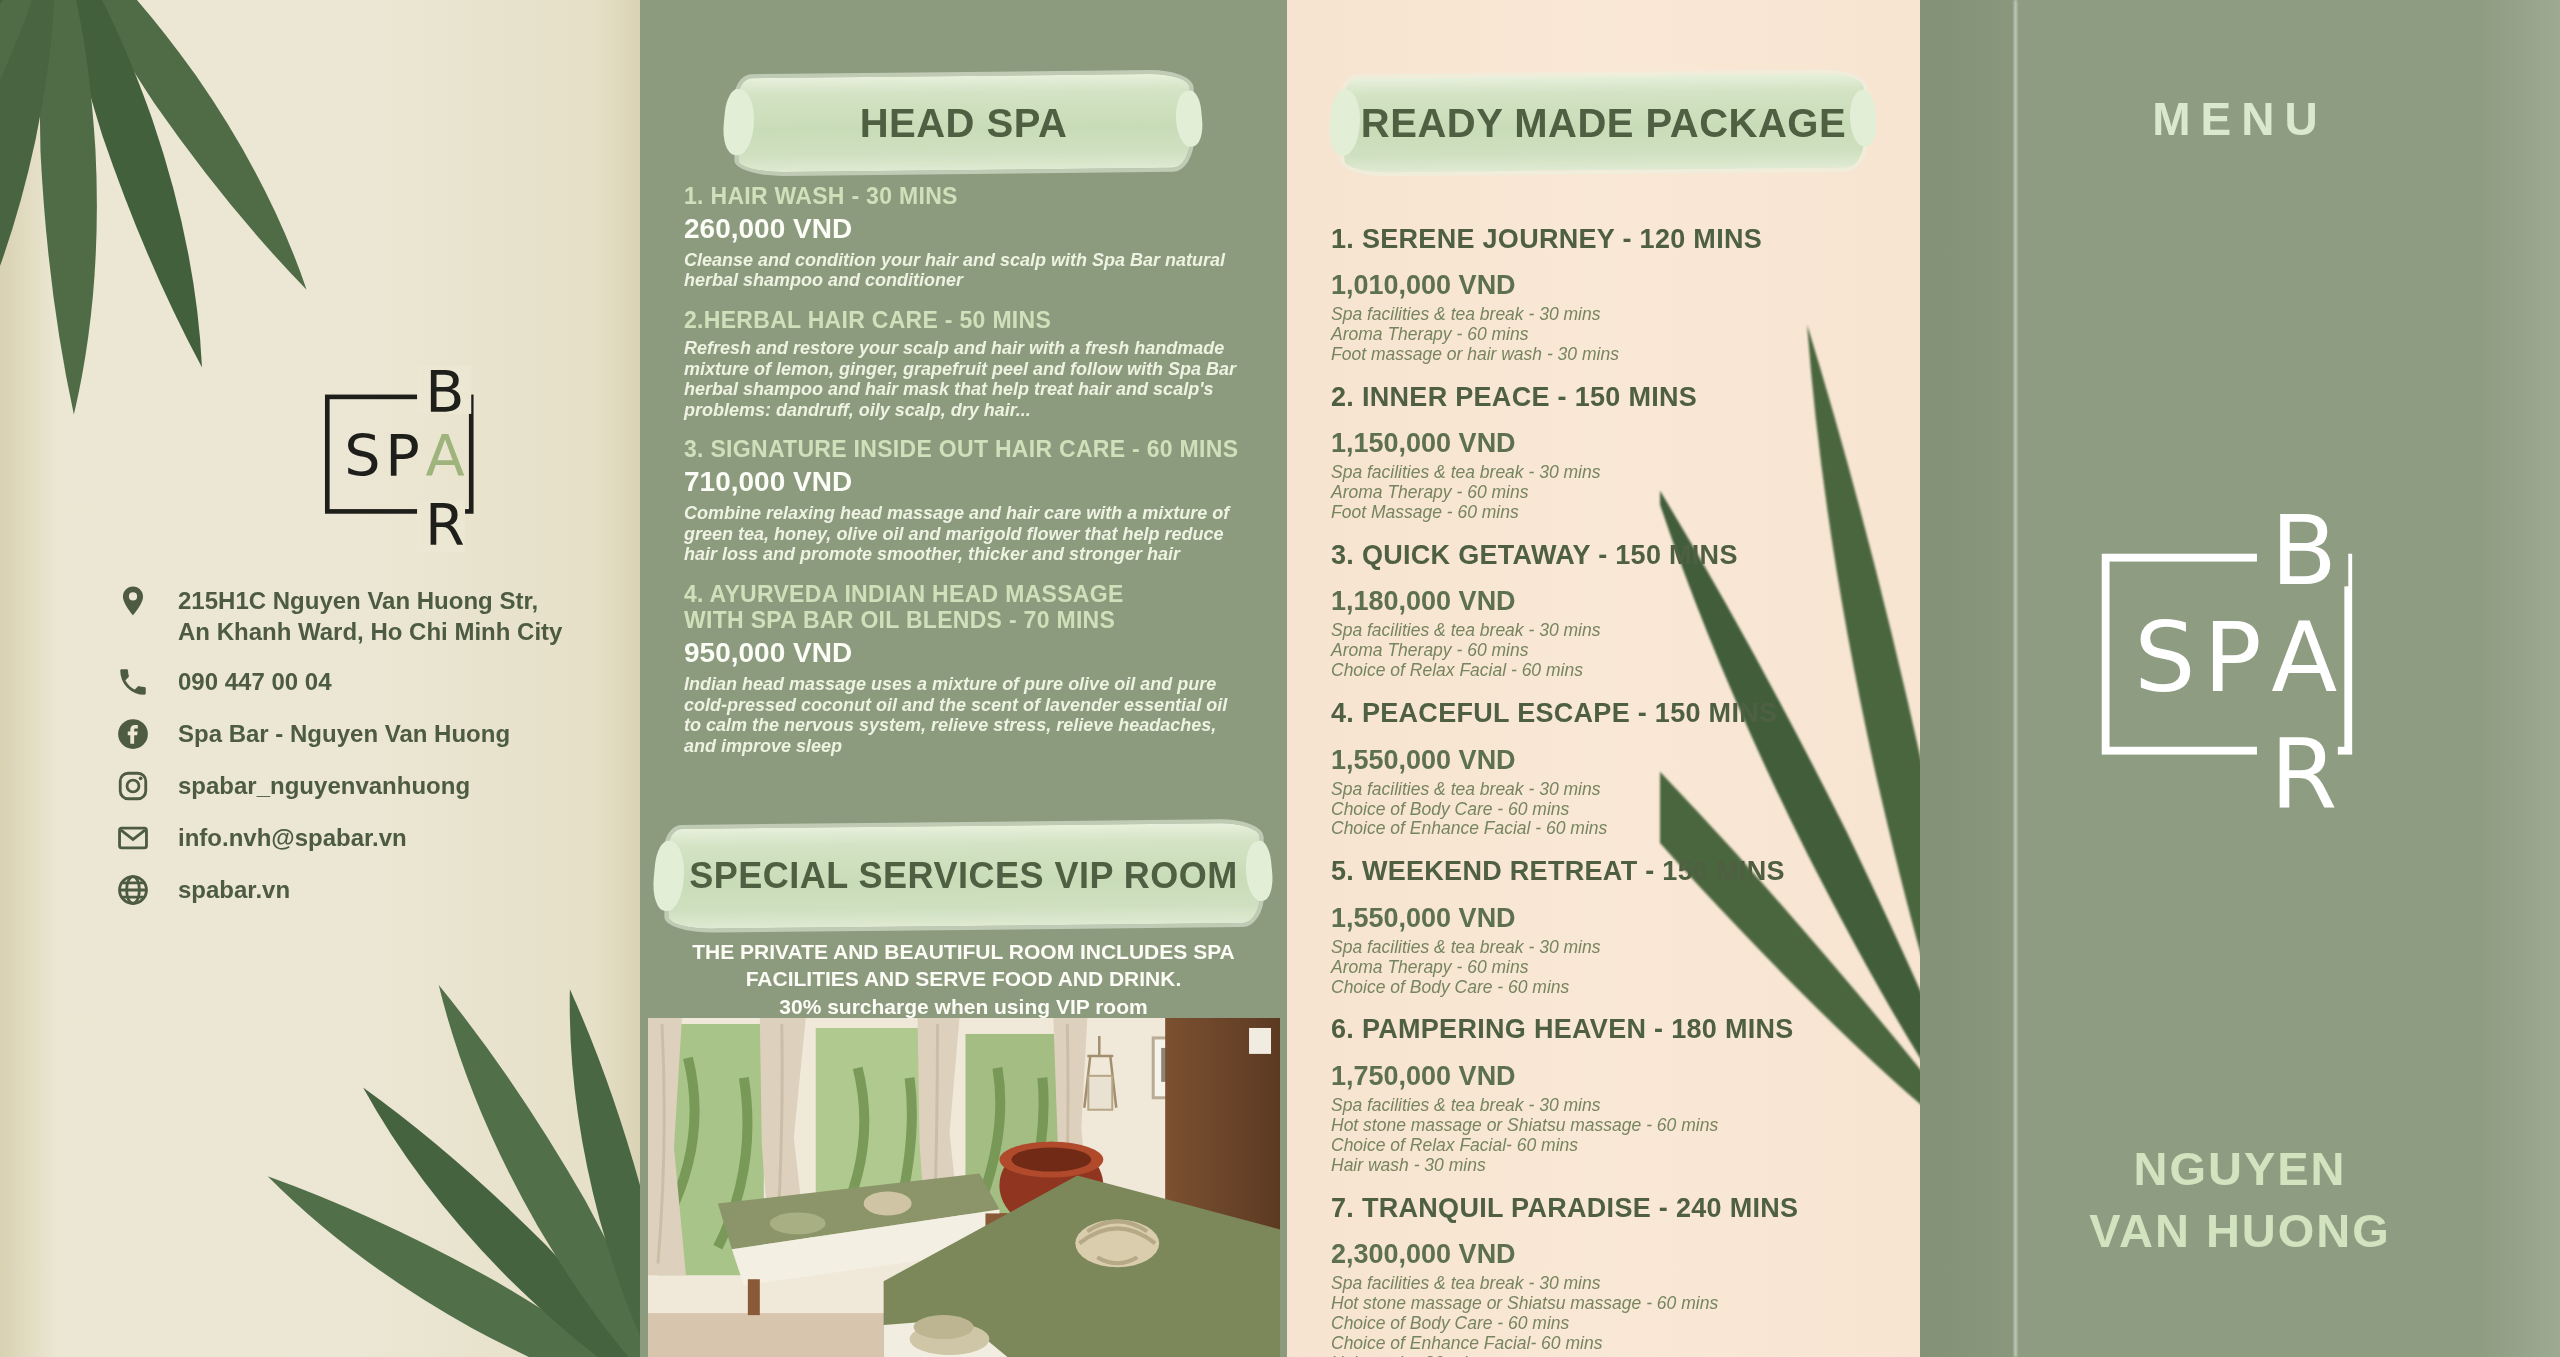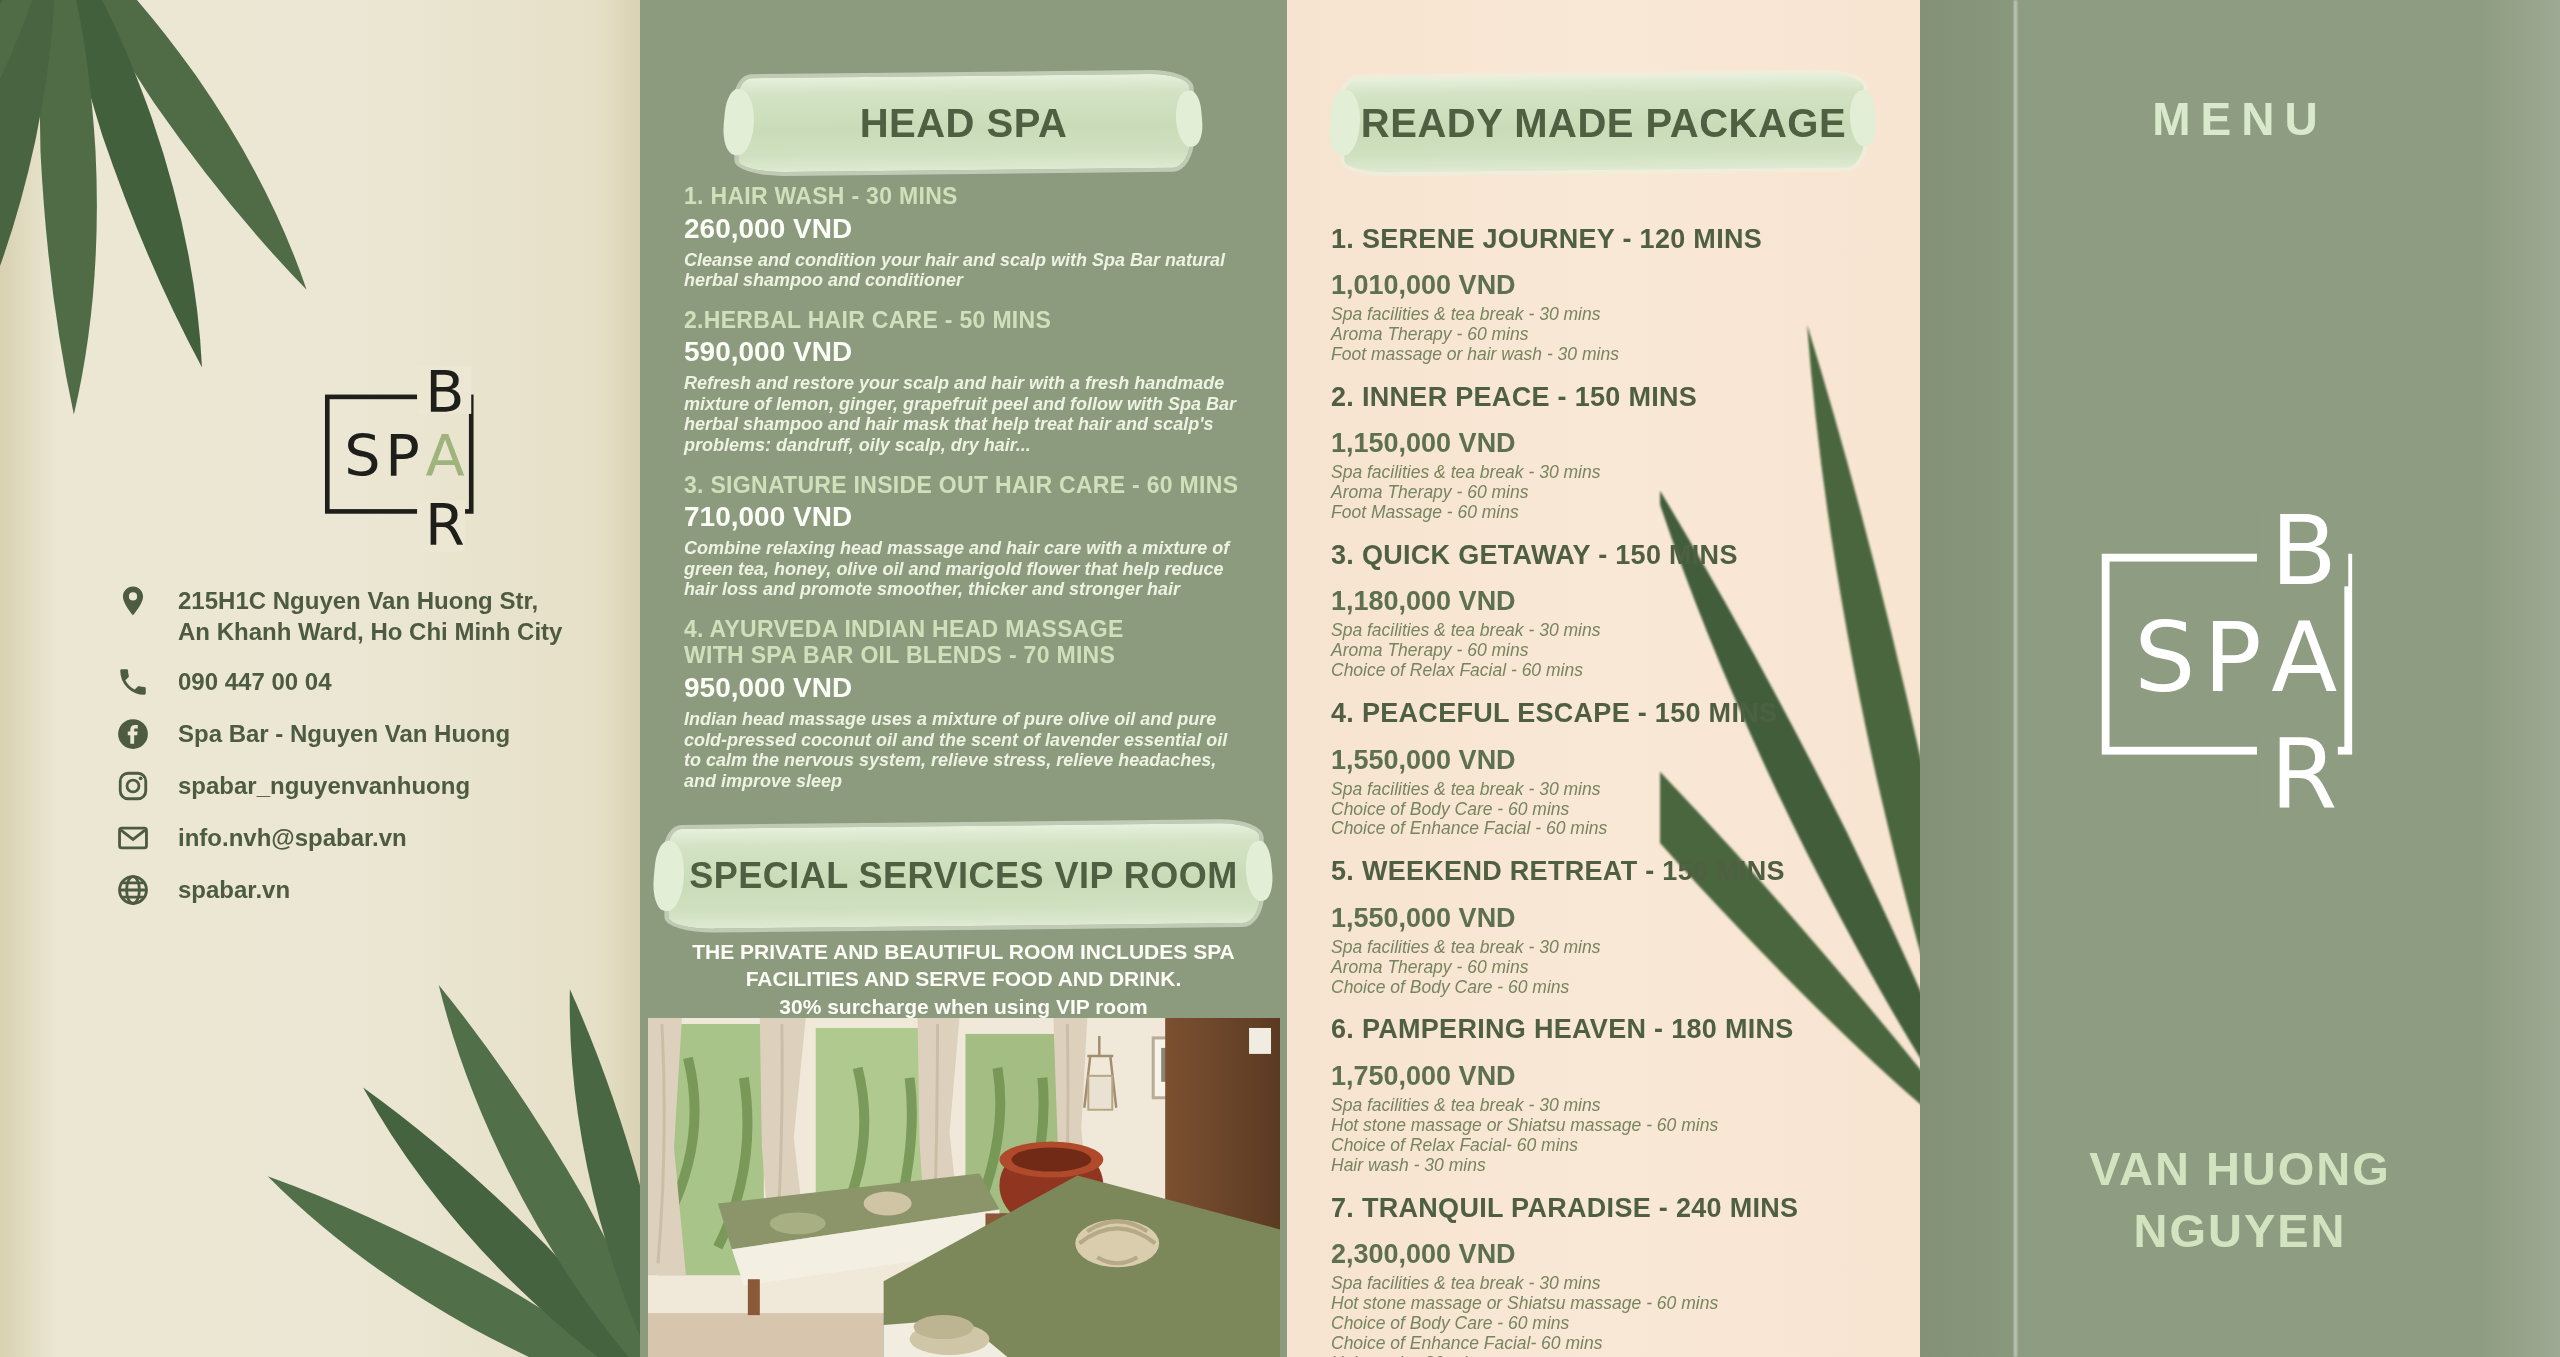--- a/index.html
+++ b/index.html
@@ -172,21 +172,20 @@
     </div>
 
     <div class="svc-wrap">
       <div class="svc">
         <h3>1. HAIR WASH - 30 MINS</h3>
         <div class="price">260,000 VND</div>
         <div class="desc">Cleanse and condition your hair and scalp with Spa Bar natural herbal shampoo and conditioner</div>
       </div>
       <div class="svc">
         <h3>2.HERBAL HAIR CARE - 50 MINS</h3>
-        <div class="price">590,000 VND</div>
         <div class="desc">Refresh and restore your scalp and hair with a fresh handmade mixture of lemon, ginger, grapefruit peel and follow with Spa Bar herbal shampoo and hair mask that help treat hair and scalp's problems: dandruff, oily scalp, dry hair...</div>
       </div>
       <div class="svc">
         <h3>3. SIGNATURE INSIDE OUT HAIR CARE - 60 MINS</h3>
         <div class="price">710,000 VND</div>
         <div class="desc">Combine relaxing head massage and hair care with a mixture of green tea, honey, olive oil and marigold flower that help reduce hair loss and promote smoother, thicker and stronger hair</div>
       </div>
       <div class="svc">
         <h3>4. AYURVEDA INDIAN HEAD MASSAGE
 WITH SPA BAR OIL BLENDS - 70 MINS</h3>
@@ -399,18 +398,18 @@
         <g font-family="DejaVu Sans, sans-serif" font-size="74" font-weight="400" fill="#ffffff">
           <text x="34" y="160" letter-spacing="6">SP</text>
           <text x="139" y="160">A</text>
           <text x="164" y="78" text-anchor="middle">B</text>
           <text x="164" y="250" text-anchor="middle">R</text>
         </g>
       </svg>
     </div>
 
     <div class="owner">
+      <div>NGUYEN</div>
       <div>VAN HUONG</div>
-      <div>NGUYEN</div>
     </div>
   </section>
 
 </div>
 
 </body></html>

